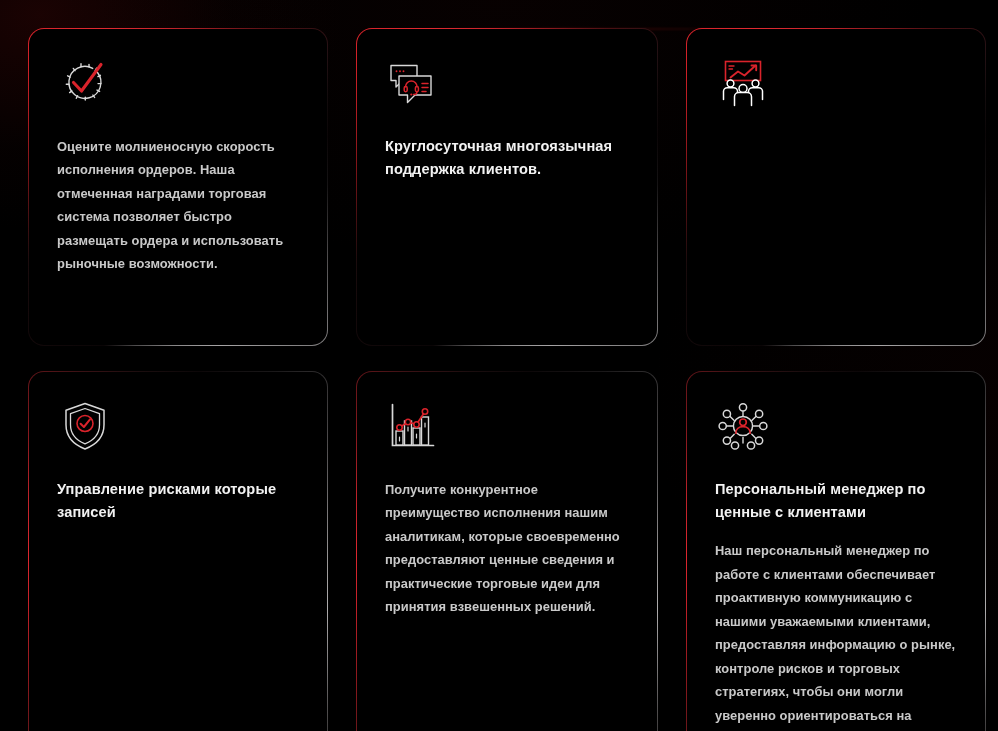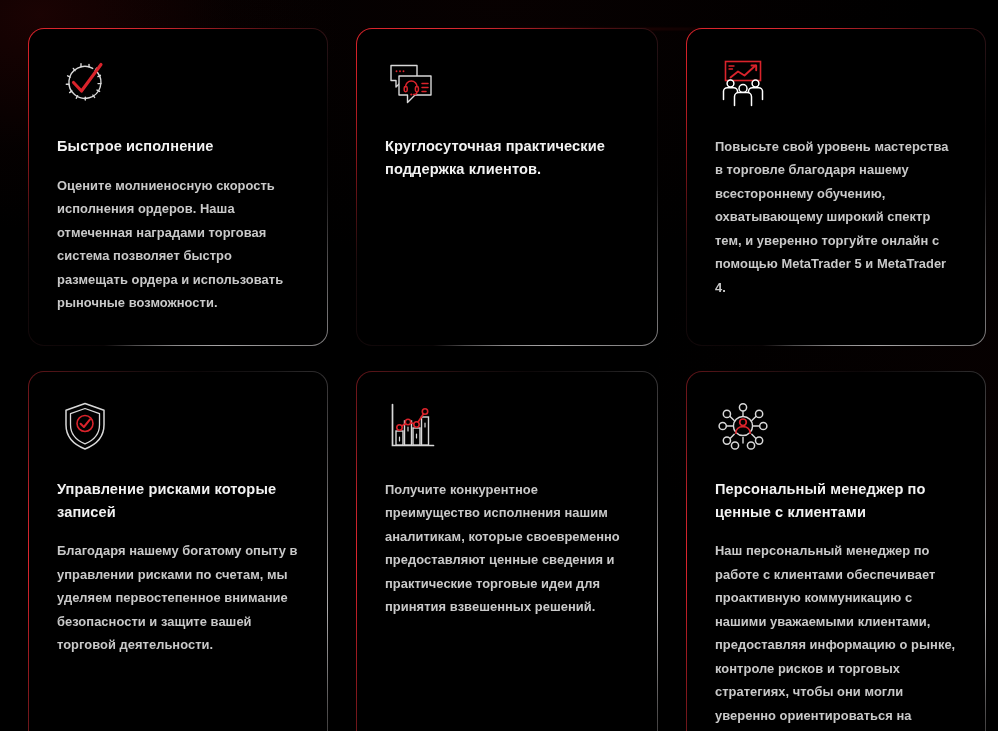--- a/index.html
+++ b/index.html
@@ -168,21 +168,20 @@
                 <path d="M28.3 45.1v-2.9"></path>
                 <path d="M19.3 43.3l1.3-2.6"></path>
                 <path d="M12.6 37.6l2.3-1.7"></path>
                 <path d="M9.3 29.3h2.9"></path>
                 <path d="M10.6 20.8l2.6 1.3"></path>
                 <path d="M16.3 13.4l1.7 2.3"></path>
               </g>
               <path d="M16.5 27.5 L24.5 36 L44 9.5" stroke="#d9232b" stroke-width="3.1" stroke-linecap="round" stroke-linejoin="round" fill="none"></path>
             </svg>
           </span>
-          <div class="card-title">Быстрое исполнение</div>
           <div class="card-body">Оцените молниеносную скорость исполнения ордеров. Наша отмеченная наградами торговая система позволяет быстро размещать ордера и использовать рыночные возможности.</div>
         </div>
       </div>
     </div>
 
     <div class="card-slot row1">
       <div class="card">
         <div class="card-inner">
           <span class="icon-wrap">
             <svg viewBox="0 0 56 56" fill="none">
@@ -198,21 +197,21 @@
                 <rect x="19.2" y="31.5" width="3" height="5.2" rx="1.4"></rect>
                 <rect x="30.4" y="31.5" width="3" height="5.2" rx="1.4"></rect>
                 <path d="M31.9 36.9c0 1.6-1.5 2.6-3.4 2.6"></path>
                 <circle cx="26.3" cy="39.5" r="1.1" fill="#d9232b" stroke="none"></circle>
                 <path d="M37 28.5h6"></path>
                   <path d="M37 32.5h6"></path>
                   <path d="M37 36.5h4"></path>
               </g>
             </svg>
           </span>
-          <div class="card-title">Круглосуточная практические поддержка клиентов.</div>
+          <div class="card-title">Круглосуточная многоязычная поддержка клиентов.</div>
         </div>
       </div>
     </div>
 
     <div class="card-slot row1">
       <div class="card">
         <div class="card-inner">
           <span class="icon-wrap">
             <svg viewBox="0 0 56 56" fill="none">
               <rect x="10.5" y="6.5" width="35" height="19" stroke="#d9232b" stroke-width="1.6" fill="#000"></rect>
@@ -225,38 +224,36 @@
               <g stroke="#ffffff" stroke-width="1.5" stroke-linejoin="round" stroke-linecap="round" fill="#000">
                 <circle cx="15.5" cy="28.5" r="3.4"></circle>
                 <path d="M8.5 44.5v-8.2c0-2 1.7-3.6 3.8-3.6h6.4c2.1 0 3.8 1.6 3.8 3.6v8.2"></path>
                 <circle cx="40.5" cy="28.5" r="3.4"></circle>
                 <path d="M33.5 44.5v-8.2c0-2 1.7-3.6 3.8-3.6h6.4c2.1 0 3.8 1.6 3.8 3.6v8.2"></path>
                 <circle cx="28" cy="33.5" r="4"></circle>
                 <path d="M19.5 50.5v-8.8c0-2.3 1.9-4.2 4.3-4.2h8.4c2.4 0 4.3 1.9 4.3 4.2v8.8"></path>
               </g>
             </svg>
           </span>
-          <div class="card-body">Повысьте свой уровень мастерства в торговле благодаря нашему всестороннему обучению, охватывающему широкий спектр тем, и уверенно торгуйте онлайн с помощью MetaTrader 5 и MetaTrader 4.</div>
         </div>
       </div>
     </div>
 
     <div class="card-slot row2">
       <div class="card">
         <div class="card-inner">
           <span class="icon-wrap">
             <svg viewBox="0 0 56 56" fill="none">
               <path d="M28 5.5 L47 12.2 v14.6 c0 12.2-8.1 20-19 24.2 C17.1 46.8 9 39 9 26.8 V12.2 Z" stroke="#d8d8d8" stroke-width="1.5" stroke-linejoin="round" fill="#000"></path>
               <path d="M28 10.5 L42.5 15.6 v11.2 c0 9.6-6.2 15.7-14.5 19 -8.3-3.3-14.5-9.4-14.5-19 V15.6 Z" stroke="#d8d8d8" stroke-width="1.3" stroke-linejoin="round" fill="none"></path>
               <circle cx="28" cy="25.5" r="8" stroke="#d9232b" stroke-width="1.6" fill="none"></circle>
               <path d="M23.6 25.8 L26.9 29 L33 21.4" stroke="#d9232b" stroke-width="2" stroke-linecap="round" stroke-linejoin="round" fill="none"></path>
             </svg>
           </span>
           <div class="card-title">Управление рисками которые записей</div>
-          <div class="card-body">Благодаря нашему богатому опыту в управлении рисками по счетам, мы уделяем первостепенное внимание безопасности и защите вашей торговой деятельности.</div>
         </div>
       </div>
     </div>
 
     <div class="card-slot row2">
       <div class="card">
         <div class="card-inner">
           <span class="icon-wrap">
             <svg viewBox="0 0 56 56" fill="none">
               <path d="M7.5 6.5 V47.5 H48.5" stroke="#d8d8d8" stroke-width="1.7" stroke-linecap="round"></path>

